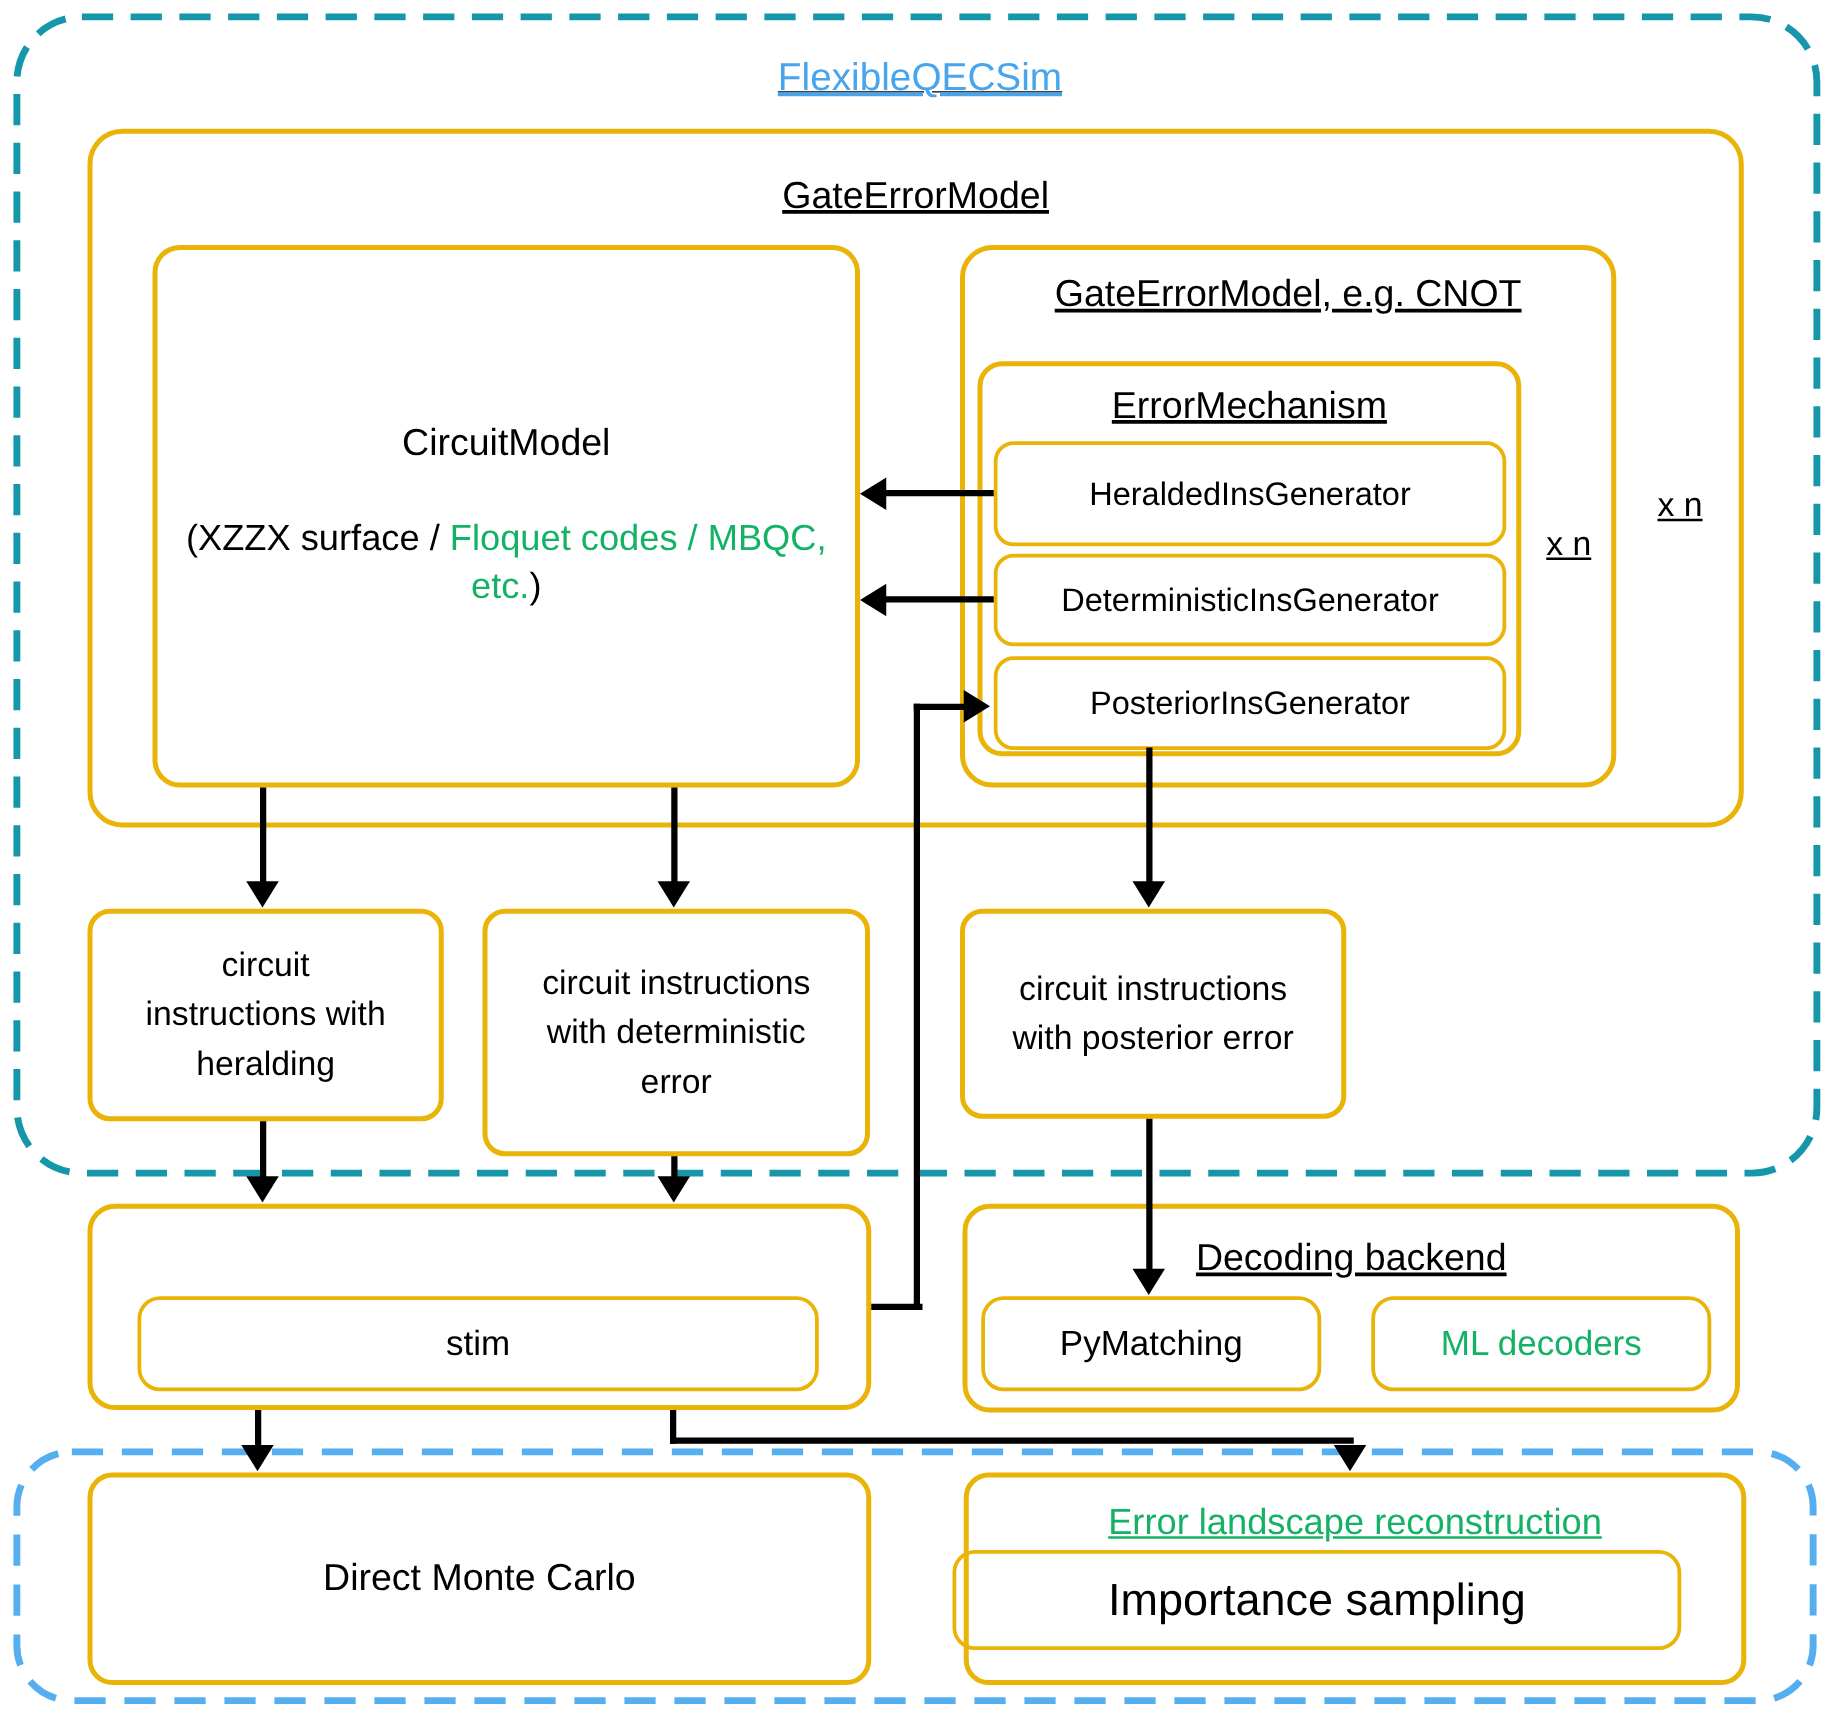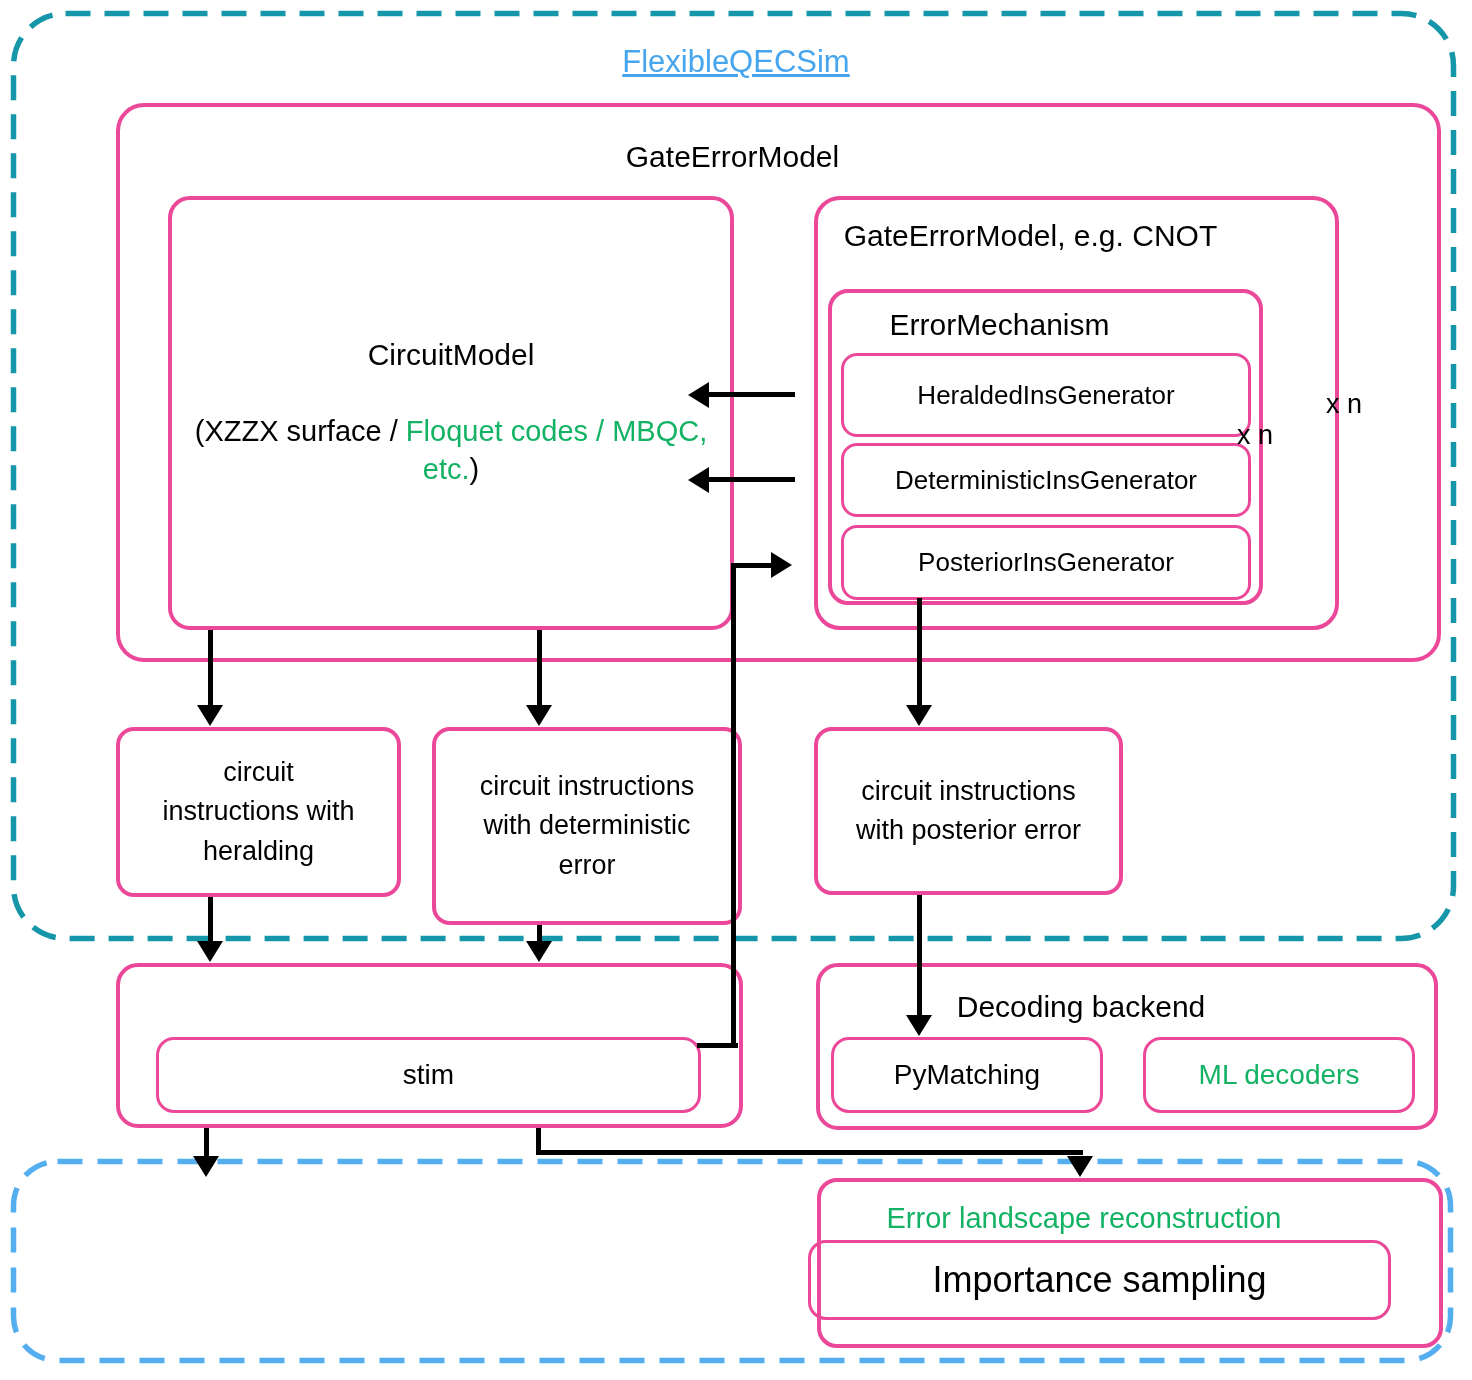--- a/index.html
+++ b/index.html
@@ -1,21 +1,21 @@
 <!DOCTYPE html>
 <html><head>
 <meta charset="utf-8">
 <style>
   html,body{margin:0;padding:0;background:#fff;}
   .canvas{
     position:relative;width:1472px;height:1380px;background:#ffffff;
     font-family:"Liberation Sans",sans-serif;color:#000;overflow:hidden;
   }
-  .box{position:absolute;border:4px solid #ec4899;border-radius:22px;background:transparent;box-sizing:border-box;margin-left:46px;}
-  .lbl{position:absolute;text-align:center;color:#000;}
+  .box{position:absolute;border:4px solid #eab308;border-radius:22px;background:transparent;box-sizing:border-box;}
+  .lbl{position:absolute;text-align:center;color:#000;text-decoration:underline;}
   .flexc{display:flex;align-items:center;justify-content:center;text-align:center;}
   .ln{position:absolute;background:#000;}
   .ah{position:absolute;width:0;height:0;}
   .ah-down{border-left:13px solid transparent;border-right:13px solid transparent;border-top:21px solid #000;}
   .ah-left{border-top:13px solid transparent;border-bottom:13px solid transparent;border-right:21px solid #000;}
   .ah-right{border-top:13px solid transparent;border-bottom:13px solid transparent;border-left:21px solid #000;}
   .green{color:#14b264;}
   .title-link{color:#47a5ee;text-decoration:underline;font-size:31px;cursor:pointer;}
   svg.dashes{position:absolute;left:0;top:0;pointer-events:none;}
 </style>
@@ -79,20 +79,23 @@
 
   <div class="box" style="left:770px;top:963px;width:622px;height:167px;"></div>
   <div class="lbl" style="left:770px;width:622px;top:990px;font-size:30px;">Decoding backend</div>
   <div class="box flexc" style="left:785px;top:1037px;width:272px;height:76px;border-radius:18px;border-width:3.5px;font-size:28px;">
     <span>PyMatching</span>
   </div>
   <div class="box flexc" style="left:1097px;top:1037px;width:272px;height:76px;border-radius:18px;border-width:3.5px;font-size:28px;">
     <span class="green">ML decoders</span>
   </div>
 
+  <div class="box flexc" style="left:70px;top:1178px;width:627px;height:170px;border-radius:20px;font-size:30px;">
+    <span>Direct Monte Carlo</span>
+  </div>
   <div class="box" style="left:771px;top:1178px;width:626px;height:170px;border-radius:20px;"></div>
   <div class="lbl green" style="left:771px;width:626px;top:1202px;font-size:29px;">Error landscape reconstruction</div>
   <div class="box flexc" style="left:762px;top:1240px;width:583px;height:80px;border-radius:18px;border-width:3.5px;font-size:36px;">
     <span>Importance sampling</span>
   </div>
 
   <div class="ln" style="left:706px;top:392px;width:89px;height:5px;"></div>
   <div class="ah ah-left" style="left:688px;top:382px;"></div>
 
   <div class="ln" style="left:706px;top:477px;width:89px;height:5px;"></div>

